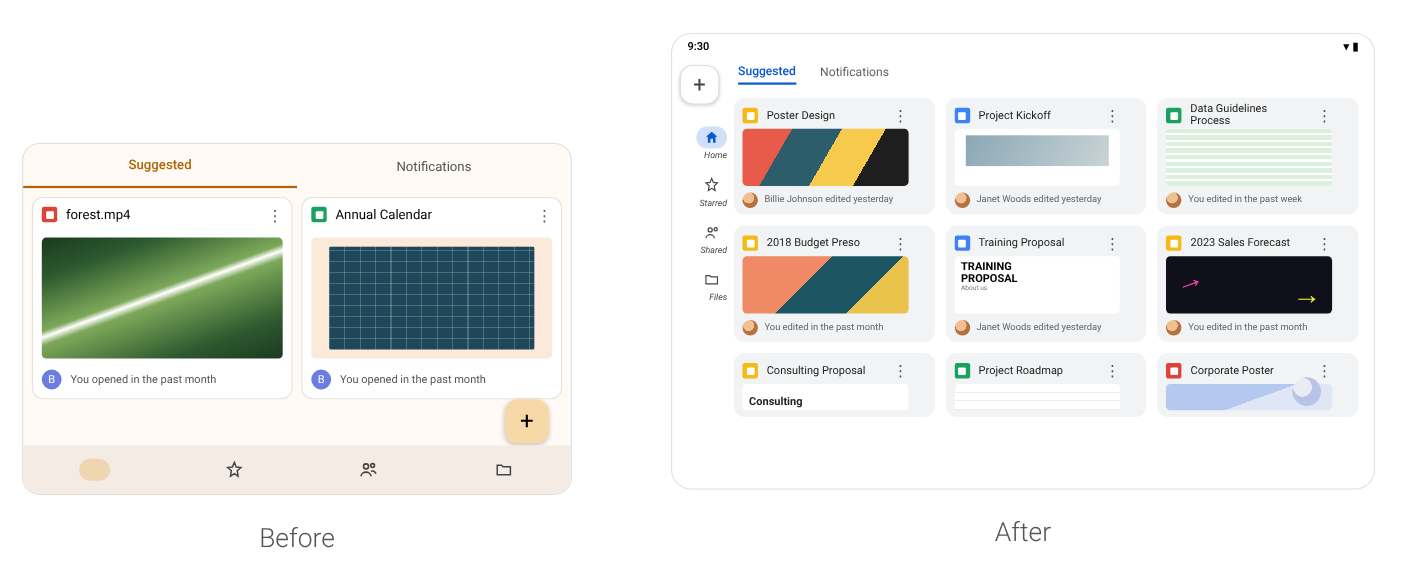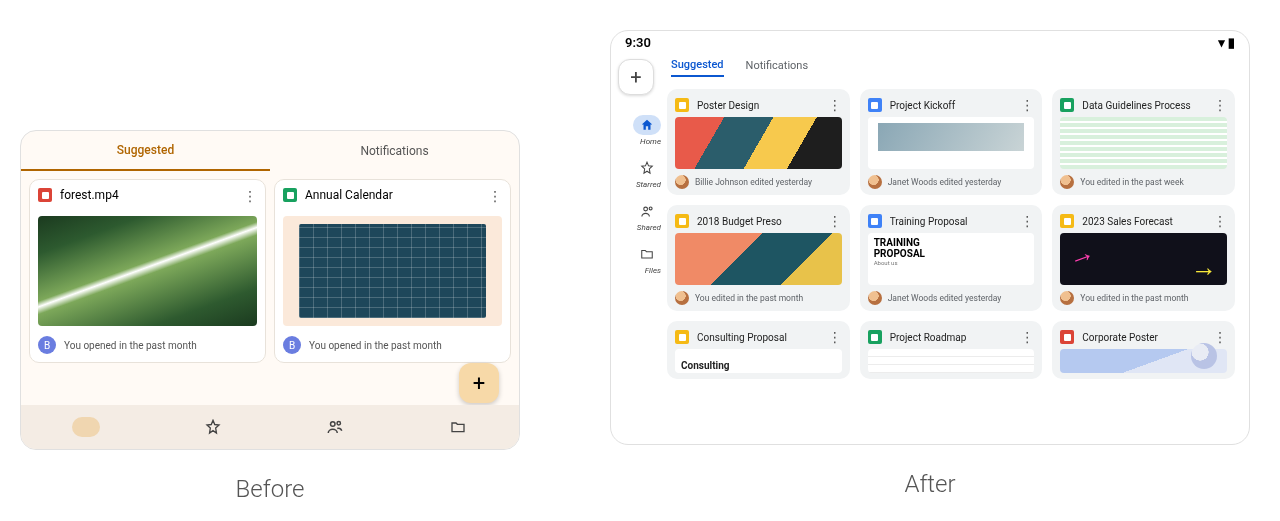--- a/index.html
+++ b/index.html
@@ -22,41 +22,41 @@
   .caption { display:flex; align-items:center; gap:8px; font-size:10px; color:#555; margin-top:10px; }
   .avatar-sm { width:18px; height:18px; border-radius:50%; background:#6a7de0; color:#fff; font-size:10px; display:flex; align-items:center; justify-content:center; }
   .fab-before { position:absolute; right:20px; bottom:46px; width:40px; height:40px; border-radius:12px; background:#f7d9a8; display:flex; align-items:center; justify-content:center; font-size:22px; box-shadow:0 2px 5px rgba(0,0,0,.2); }
   .before-nav { position:absolute; bottom:0; left:0; right:0; height:44px; background:#f4ece4; display:flex; align-items:center; justify-content:space-around; }
   .nav-ic { width:20px; height:20px; display:flex; align-items:center; justify-content:center; color:#444; }
   .nav-ic.active { background:#f0d6b0; border-radius:20px; padding:4px 14px; color:#000; }
   .label-bottom { margin-top:25px; font-size:24px; color:#555; font-weight:300; }
   
   
   .panel-after { width: 640px; height: 415px; border:1px solid #e0e0e0; border-radius:18px; background:#fff; overflow:hidden; position:relative; display:flex; flex-direction:column; }
-  .status-bar { height:22px; display:flex; align-items:center; justify-content:space-between; padding:0 14px; font-size:13px; font-weight:600; }
+  .status-bar { height:22px; display:flex; align-items:center; justify-content:space-between; padding:0 14px; font-size:10px; font-weight:600; }
   .status-r { display:flex; gap:3px; align-items:center; }
   .topbar { display:flex; align-items:center; gap:12px; padding:4px 14px 6px 14px; }
   .hamburger { width:18px; display:flex; flex-direction:column; gap:3px; }
   .hamburger span { height:2px; background:#444; }
   .search { flex:1; height:30px; background:#e9eef6; border-radius:20px; display:flex; align-items:center; gap:10px; padding:0 14px; color:#5f6368; font-size:12px; }
   .help-ic, .gear-ic { width:16px; height:16px; border:1.5px solid #5f6368; border-radius:50%; font-size:9px; display:flex; align-items:center; justify-content:center; color:#5f6368; }
   .gear-ic { border-radius:3px; }
   .avatar-me { width:26px; height:26px; border-radius:50%; background: radial-gradient(circle at 40% 35%, #f8c49b 35%, #e2905e 36%); border:2px solid #f0b15d; }
   .content-row { flex:1; display:flex; overflow:hidden; }
   .rail { width:50px; display:flex; flex-direction:column; align-items:center; gap:4px; padding-top:6px; font-size:8px; color:#444; }
   .fab-after { width:36px; height:36px; border-radius:12px; background:#fff; border:1px solid #ddd; box-shadow:0 1px 3px rgba(0,0,0,.15); display:flex; align-items:center; justify-content:center; font-size:20px; margin-bottom:12px; }
   .rail-item { display:flex; flex-direction:column; align-items:flex-end; gap:2px; padding:4px 0; width:100%;font-style:italic; }
   .rail-item .ic { width:28px; height:20px; display:flex; align-items:center; justify-content:center; border-radius:10px; color:#444; }
   .rail-item.active .ic { background:#cfe0f8; color:#0b57d0; }
   .main { flex:1; padding:0 14px 8px 6px; overflow:hidden; }
   .after-tabs { display:flex; gap:22px; font-size:11px; height:28px; align-items:center; padding-left:4px; }
   .after-tab { color:#5f6368; padding-bottom:4px; }
   .after-tab.active { color:#0b57d0; border-bottom:2px solid #0b57d0; font-weight:500; }
   .grid { display:grid; grid-template-columns: repeat(3,1fr); gap:10px; margin-top:8px; }
-  .card { background:#f1f3f4; border-radius:10px; padding:6px 8px 6px 8px; display:flex; flex-direction:column; }
+  .card { background:#f1f3f4; border-radius:10px; padding:6px 24px 6px 8px; display:flex; flex-direction:column; }
   .card .ch { display:flex; align-items:center; gap:8px; font-size:10px; height:20px; color:#222; }
   .file-ic { width:14px; height:14px; border-radius:2px; display:flex; align-items:center; justify-content:center; }
   .slides { background:#f5ba15; } .docs { background:#3f82f7; } .sheets { background:#18a15f; } .draw { background:#db4437; }
   .file-ic::after { content:''; width:7px; height:7px; background:#fff; border-radius:1px; }
   .ct { height:52px; border-radius:4px; margin:2px 0; }
   .cap2 { display:flex; align-items:center; gap:6px; font-size:8.5px; color:#5f6368; margin-top:4px; }
   .av2 { width:14px; height:14px; border-radius:50%; background: radial-gradient(circle at 40% 35%, #f0c090 40%, #b77040 42%); }
   
   .t1 { background: linear-gradient(120deg,#e85a4a 0 25%,#2b5d6b 25% 50%,#f7c94d 50% 72%,#1e1e1e 72% 100%); }
   .t2 { background: #fff; position:relative; }

